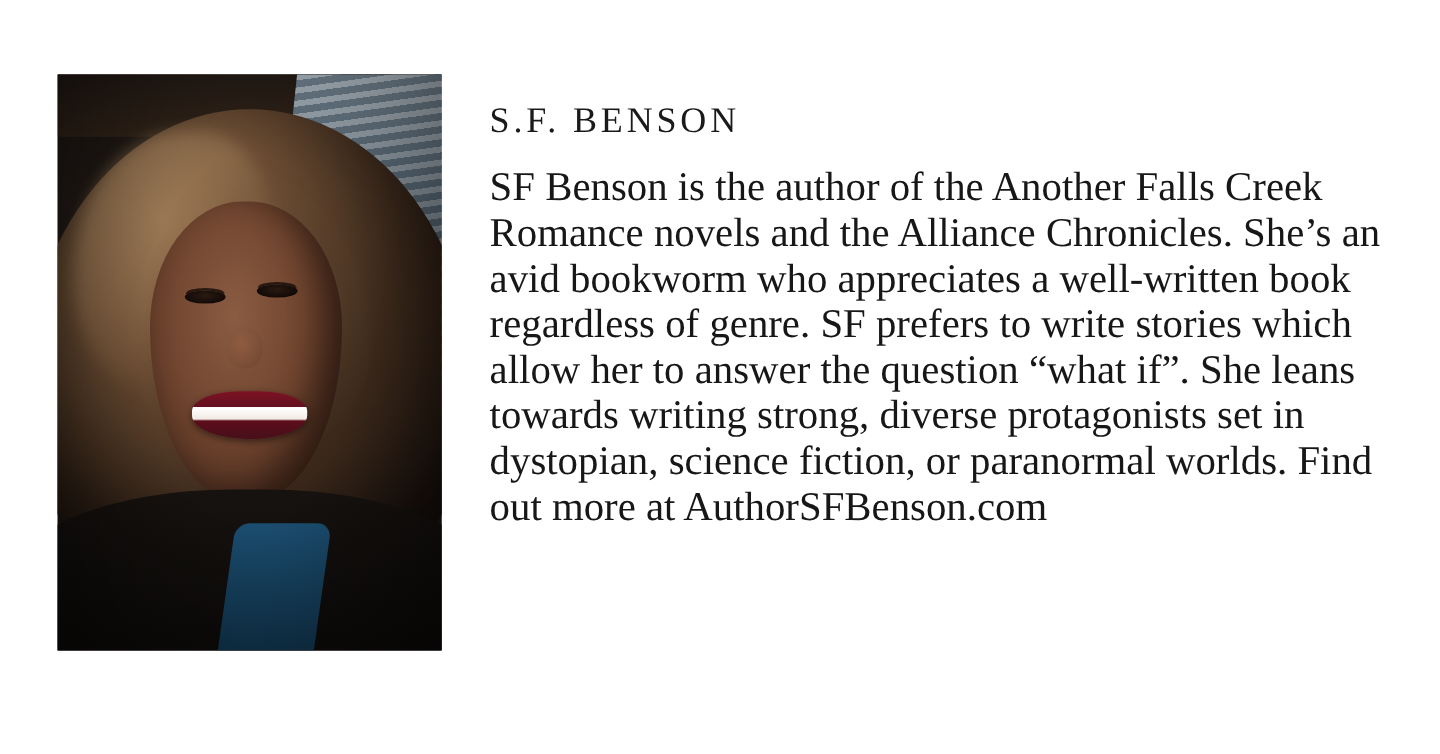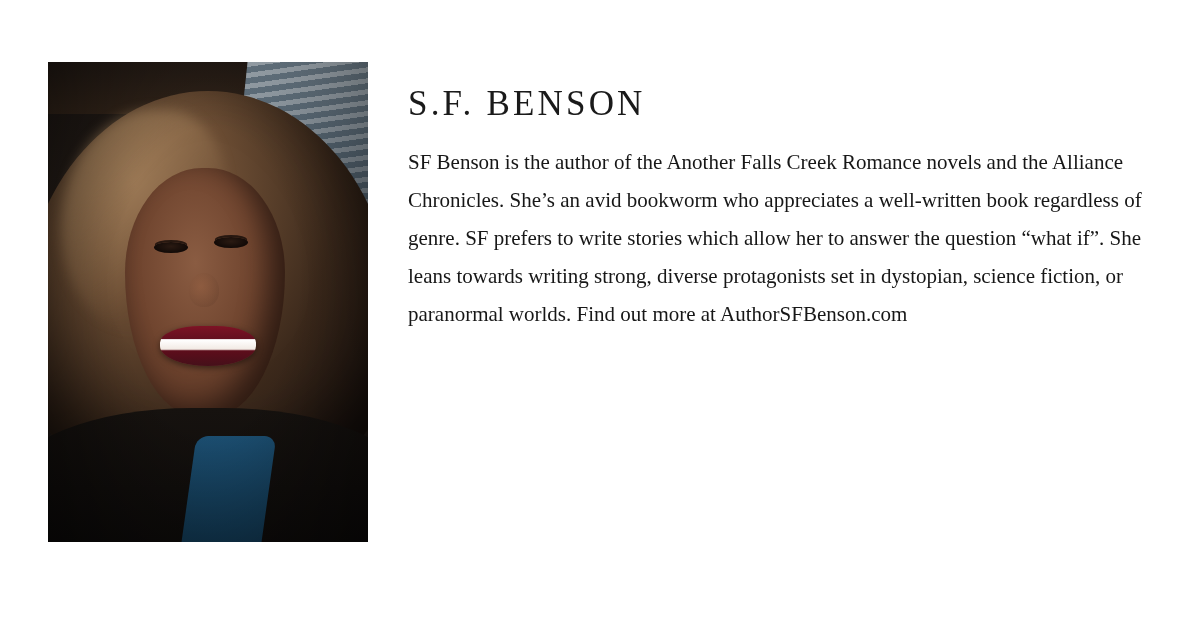--- a/index.html
+++ b/index.html
@@ -156,30 +156,30 @@
   }
 
   .content {
     position: absolute;
     left: 408px;
     top: 86px;
     width: 752px;
   }
   .author-name {
     font-family: "Liberation Serif", serif;
-    font-size: 35px;
+    font-size: 30px;
     letter-spacing: 3.2px;
     color: #1a1a1a;
     margin: 0 0 22px 0;
     font-weight: 400;
     line-height: 1;
   }
   .bio {
     font-family: "Liberation Serif", serif;
-    font-size: 21px;
+    font-size: 34px;
     line-height: 38px;
     color: #171717;
     margin: 0;
     max-width: 745px;
   }
 </style>
 </head>
 <body>
 
 <div class="card">

